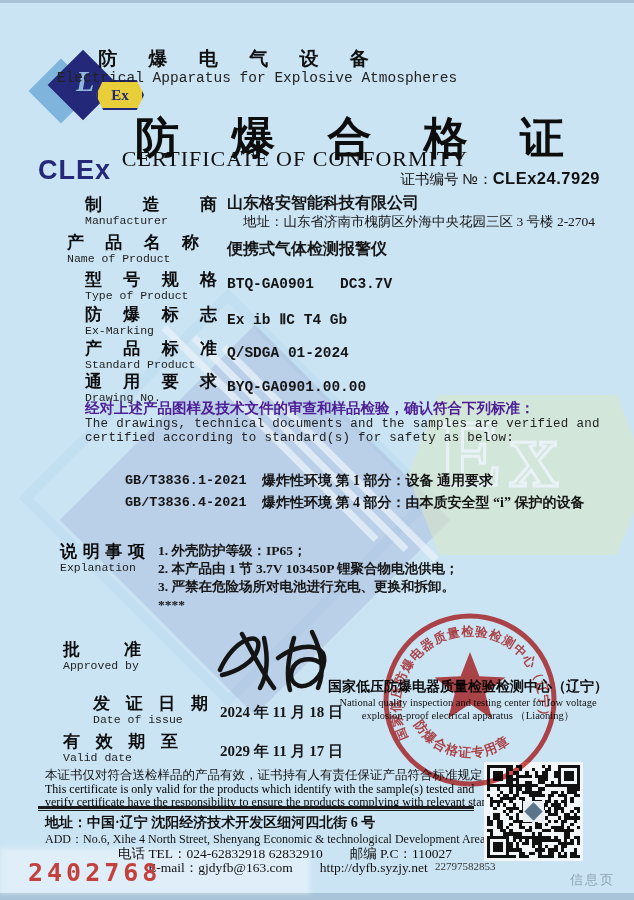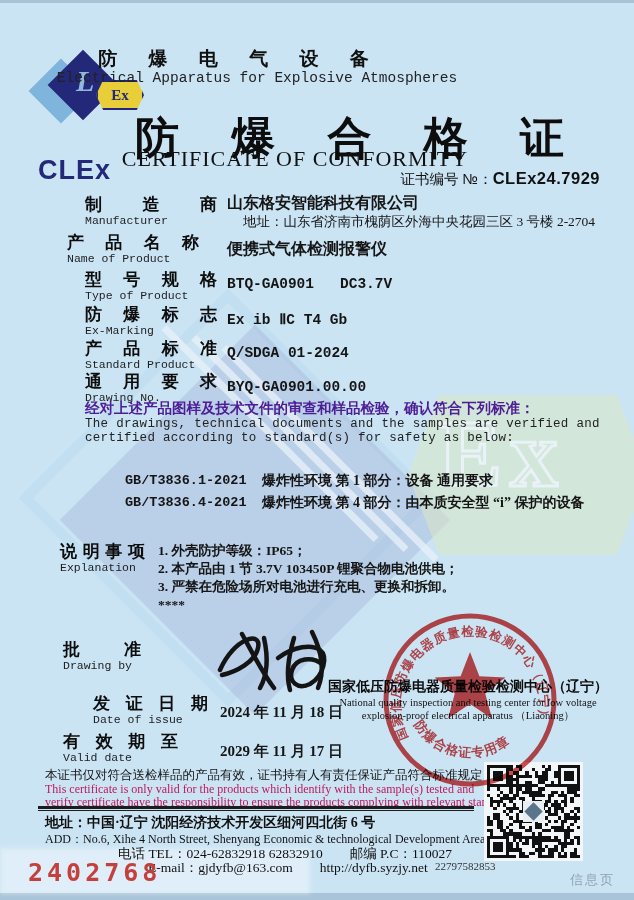--- a/index.html
+++ b/index.html
@@ -47,21 +47,21 @@
   
   .stmt-cn{left:85px;top:399px;font-weight:bold;font-size:14.5px;color:#4c1d95;}
   .stmt-en{font-family:"Liberation Mono",monospace;font-size:12.5px;color:#222;letter-spacing:.3px;}
   .std-code{font-family:"Liberation Mono",monospace;font-weight:bold;font-size:13.5px;color:#151515;}
   .std-desc{font-family:"Liberation Serif",serif;font-weight:bold;font-size:14px;color:#151515;}
   
   .expl-item{font-family:"Liberation Serif",serif;font-weight:bold;font-size:13.5px;color:#151515;line-height:18px;}
   
   .dateval{font-family:"Liberation Serif",serif;font-weight:bold;font-size:15px;color:#151515;}
   .disc{font-family:"Liberation Serif",serif;font-size:12.5px;color:#151515;line-height:13px;}
-  .disc-en{font-family:"Liberation Serif",serif;font-size:12px;color:#be185d;}
+  .disc-en{font-family:"Liberation Serif",serif;font-size:12px;color:#000000;}
   .rule{left:38px;top:806px;width:436px;height:0;border-top:3px solid #1c1c1c;border-bottom:1px solid #1c1c1c;padding-top:1px;}
   .addr-cn{font-family:"Liberation Serif",serif;font-weight:bold;font-size:14px;color:#111;}
   .addr-en{font-family:"Liberation Serif",serif;font-size:12px;color:#111;}
   .tel-line,.mail-line{font-family:"Liberation Serif",serif;font-size:13.5px;color:#111;}
   .phone-small{font-family:"Liberation Serif",serif;font-size:11px;color:#333;}
   .serial{font-family:"DejaVu Sans Mono",monospace;font-size:25px;font-weight:bold;color:#c4403c;letter-spacing:4px;}
   .pagetag{font-size:13px;color:#8fa3b2;letter-spacing:2px;}
   .serial-bg{left:0;top:848px;width:310px;height:46px;background:rgba(255,255,255,.38);filter:blur(2px);}
   
   .org-cn{left:318px;top:678px;width:300px;text-align:center;font-weight:bold;font-size:14px;color:#0c0c0c;white-space:nowrap;}
@@ -155,21 +155,21 @@
   <div class="cn">说明事项</div>
   <div class="en">Explanation</div>
 </div>
 <div class="abs z2 expl-item" style="left:158px;top:542px;">1. 外壳防护等级：IP65；</div>
 <div class="abs z2 expl-item" style="left:158px;top:560px;">2. 本产品由 1 节 3.7V 103450P 锂聚合物电池供电；</div>
 <div class="abs z2 expl-item" style="left:158px;top:578px;">3. 严禁在危险场所对电池进行充电、更换和拆卸。</div>
 <div class="abs z2 expl-item" style="left:158px;top:596px;">****</div>
 
 <div class="abs z2 lab" style="left:63px;top:641px;width:78px;">
   <div class="cn">批准</div>
-  <div class="en">Drawing by</div>
+  <div class="en">Approved by</div>
 </div>
 <svg class="abs z2" style="left:212px;top:618px;" width="140" height="90" viewBox="0 0 140 90">
   <g fill="none" stroke="#141414" stroke-width="4.5" stroke-linecap="round">
     <path d="M8,52 C22,20 50,12 46,30 C43,44 24,54 10,57"></path>
     <path d="M30,16 C40,34 50,54 62,70"></path>
     <path d="M52,20 C56,38 56,56 48,70"></path>
     <path d="M82,20 C76,40 74,58 78,72"></path>
     <path d="M66,40 C82,28 100,26 108,32 C116,38 112,58 98,66 C86,72 76,64 80,52 C84,40 100,38 110,46"></path>
     <path d="M100,14 C108,30 114,50 106,70"></path>
   </g>

